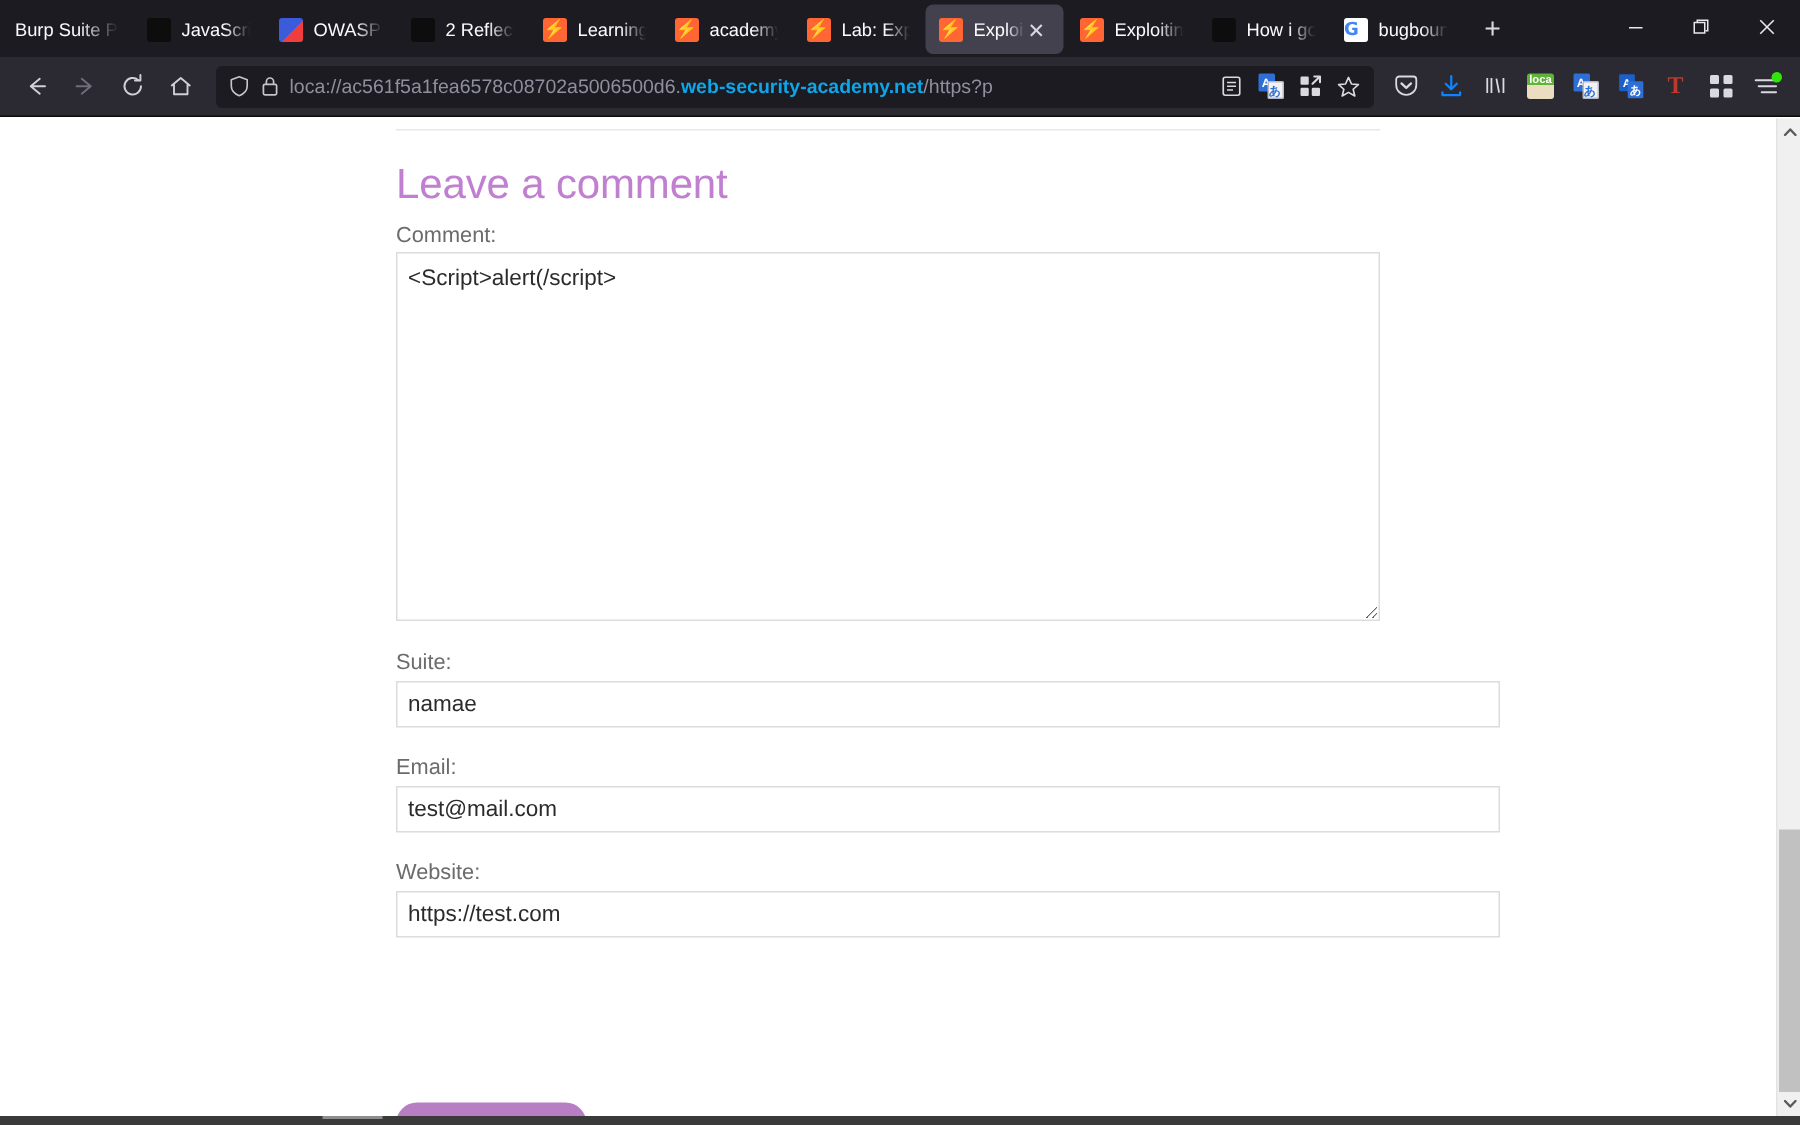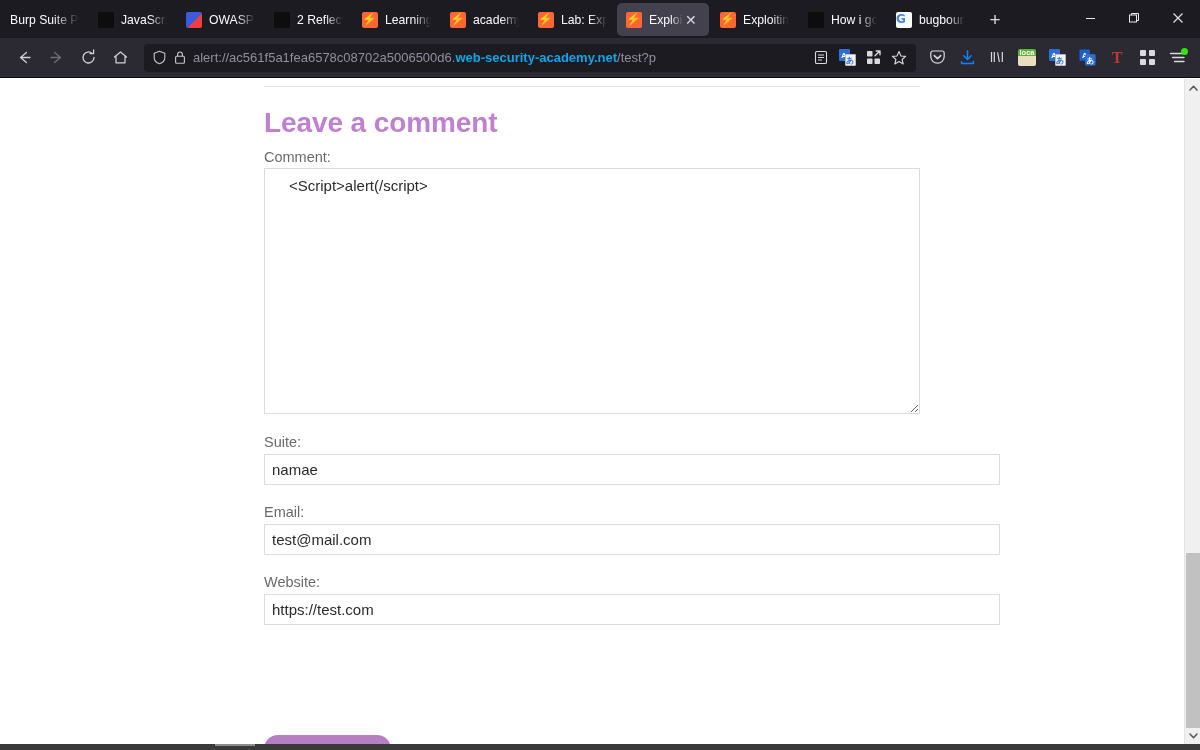--- a/index.html
+++ b/index.html
@@ -215,21 +215,21 @@
   }
   .content {
     position: absolute;
     left: 264px; top: 0;
     width: 656px;
   }
   h1.leave {
     margin: 0;
     position: absolute; left: 0; top: 28px;
     font-size: 28px;
-    font-weight: 700;
+    font-weight: 400;
     color: #c07fd0;
     letter-spacing: -0.1px;
   }
   .flabel {
     position: absolute;
     font-size: 14.5px;
     color: #6b6b6b;
     font-weight: 400;
   }
   .finput {
@@ -248,21 +248,21 @@
   }
   .ftextarea {
     position: absolute;
     left: 0;
     width: 656px;
     height: 246px;
     border: 1px solid #dcdcdc;
     background: #fff;
     font-size: 15px;
     color: #2b2b2b;
-    padding: 8px 24px;
+    padding: 8px 7px;
     font-family: "Liberation Sans", sans-serif;
     resize: both;
     outline: none;
     overflow: hidden;
     line-height: 1.25;
   }
   .postbtn {
     position: absolute;
     left: 0; top: 656px;
     height: 28px;
@@ -416,21 +416,21 @@
         <svg width="15" height="15" viewBox="0 0 15 15">
             <path d="M7.5 1.2 L12.8 3.2 V7.4 c0 3.2 -2.6 5.4 -5.3 6.4 C4.8 12.8 2.2 10.6 2.2 7.4 V3.2 Z" fill="none" stroke="currentColor" stroke-width="1.1" stroke-linejoin="round"></path>
           </svg>
       </span>
       <span class="ui">
         <svg width="14" height="15" viewBox="0 0 14 15">
           <rect x="2.6" y="6.2" width="8.8" height="7" rx="1" fill="none" stroke="currentColor" stroke-width="1.15"></rect>
           <path d="M4.6 6.2 V4.4 a2.4 2.4 0 0 1 4.8 0 V6.2" fill="none" stroke="currentColor" stroke-width="1.15"></path>
         </svg>
       </span>
-      <span class="urltext"><span>alert://ac561f5a1fea6578c08702a5006500d6.</span><b>web-security-academy.net</b><span>/test?p</span></span>
+      <span class="urltext"><span>loca://ac561f5a1fea6578c08702a5006500d6.</span><b>web-security-academy.net</b><span>/https?p</span></span>
       <span class="urlicons">
         <span class="ub">
           <svg width="14" height="15" viewBox="0 0 14 15">
             <rect x="1.5" y="1.5" width="11" height="12" rx="1.3" fill="none" stroke="currentColor" stroke-width="1.1"></rect>
             <line x1="4" y1="5" x2="10" y2="5" stroke="currentColor" stroke-width="1"></line>
             <line x1="4" y1="7.5" x2="10" y2="7.5" stroke="currentColor" stroke-width="1"></line>
             <line x1="4" y1="10" x2="8" y2="10" stroke="currentColor" stroke-width="1"></line>
           </svg>
         </span>
         <span class="ub">

